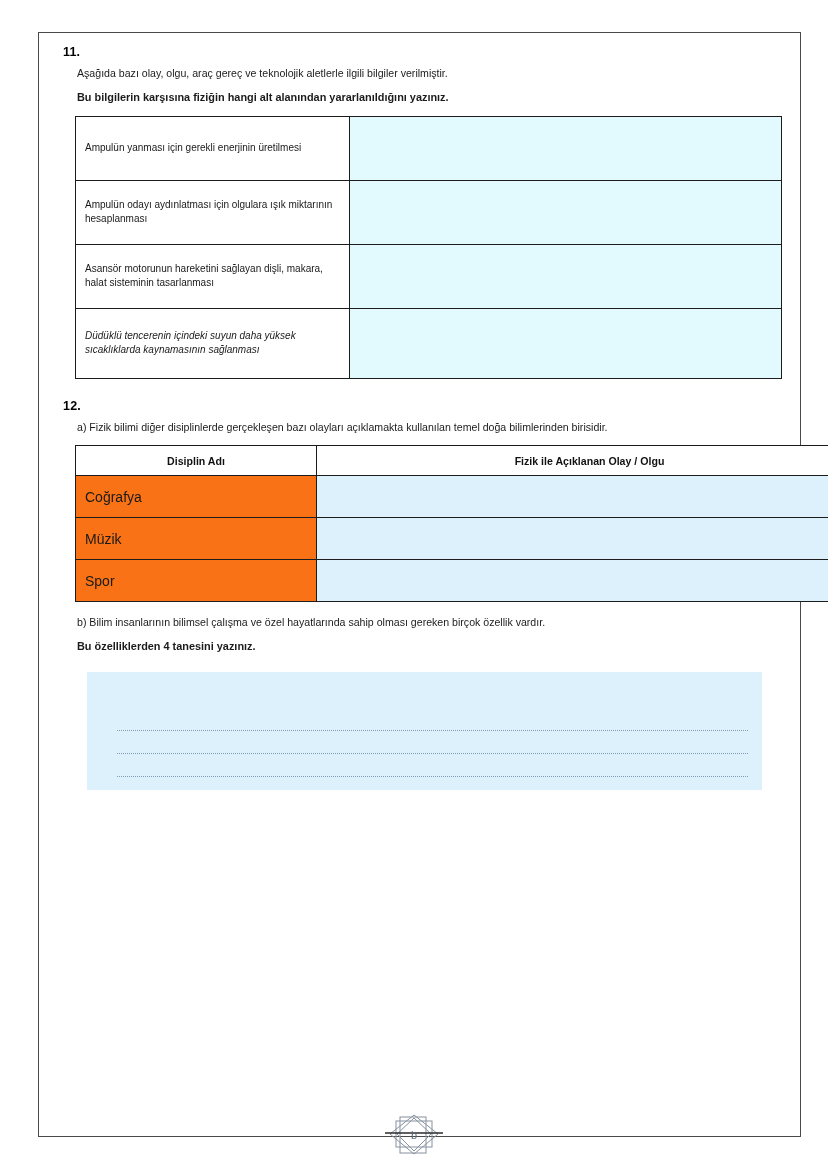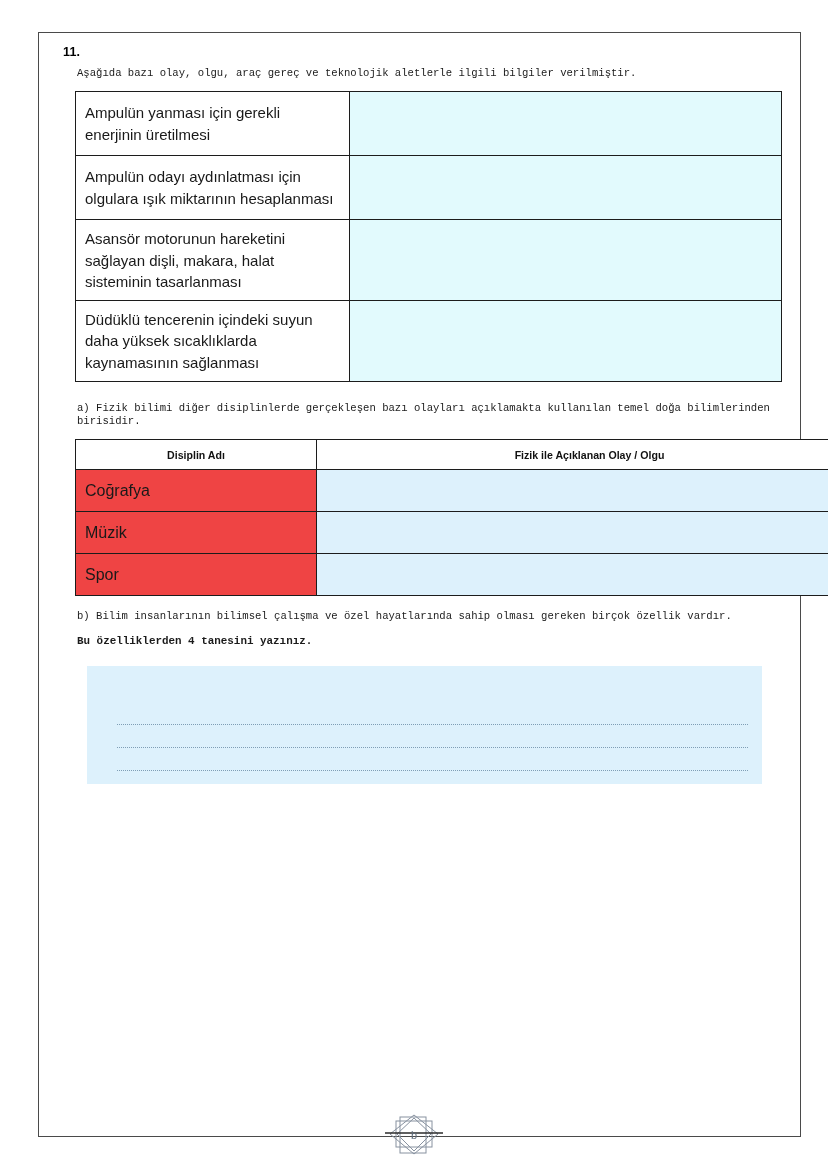--- a/index.html
+++ b/index.html
@@ -44,21 +44,20 @@
     color: #000;
     margin: 0 0 8px 0;
     letter-spacing: 0.2px;
   }
   .q-line {
     font-size: 10.6px;
     color: #1b1b1b;
     margin: 0 0 11px 0;
     padding-left: 14px;
     line-height: 1.25;
-    font-family: Liberation Mono, monospace;
   }
   .q-line.bold {
     font-weight: bold;
     font-size: 10.9px;
   }
 
   
   .table1 {
     margin: 0 0 0 12px;
     width: 707px;
@@ -67,29 +66,29 @@
   }
   .table1 td {
     border: 1.4px solid #1c1c1c;
     vertical-align: middle;
     box-sizing: border-box;
   }
   .table1 .c-prompt {
     width: 274px;
     background: #ffffff;
     padding: 8px 10px 8px 9px;
-    font-size: 15px;
+    font-size: 10px;
     line-height: 1.42;
     color: #191919;
   }
   .table1 .c-answer {
     background: #e2fafd;
   }
   .r-h2 { height: 64px; }
-  .r-h3 { height: 70px; }
+  .r-h3 { height: 70px; font-style: italic; }
 
   
   .table2 {
     margin: 0 0 0 12px;
     width: 788px;
     border-collapse: collapse;
     table-layout: fixed;
   }
   .table2 td, .table2 th {
     border: 1.4px solid #1c1c1c;
@@ -97,23 +96,23 @@
   }
   .table2 th {
     background: #ffffff;
     font-size: 10.6px;
     font-weight: bold;
     height: 30px;
     color: #111;
   }
   .table2 .h-disc { width: 241px; }
   .table2 td.c-disc {
-    background: #ef4444;
+    background: #f97316;
     padding-left: 9px;
-    font-size: 16px;
+    font-size: 14px;
     height: 42px;
     color: #191919;
   }
   .table2 td.c-ans {
     background: #ddf1fc;
   }
 
   
   .answer-box {
     margin: 18px 0 0 24px;
@@ -144,20 +143,21 @@
 </style>
 </head>
 <body>
 
 <div class="page-sheet">
   <div class="page-inner">
 
     <div>
       <div class="q-number">11.</div>
       <p class="q-line">Aşağıda bazı olay, olgu, araç gereç ve teknolojik aletlerle ilgili bilgiler verilmiştir.</p>
+      <p class="q-line bold">Bu bilgilerin karşısına fiziğin hangi alt alanından yararlanıldığını yazınız.</p>
 
       <table class="table1">
         <tbody>
           <tr>
             <td class="c-prompt r-h2">Ampulün yanması için gerekli enerjinin üretilmesi</td>
             <td class="c-answer r-h2"></td>
           </tr>
           <tr>
             <td class="c-prompt r-h2">Ampulün odayı aydınlatması için olgulara ışık miktarının hesaplanması</td>
             <td class="c-answer r-h2"></td>
@@ -170,20 +170,21 @@
             <td class="c-prompt r-h3">Düdüklü tencerenin içindeki suyun daha yüksek sıcaklıklarda kaynamasının sağlanması</td>
             <td class="c-answer r-h3"></td>
           </tr>
         </tbody>
       </table>
     </div>
 
     <div class="spacer-qb"></div>
 
     <div>
+      <div class="q-number">12.</div>
       <p class="q-line">a) Fizik bilimi diğer disiplinlerde gerçekleşen bazı olayları açıklamakta kullanılan temel doğa bilimlerinden birisidir.</p>
 
       <table class="table2">
         <thead>
           <tr>
             <th class="h-disc">Disiplin Adı</th>
             <th>Fizik ile Açıklanan Olay / Olgu</th>
           </tr>
         </thead>
         <tbody>

